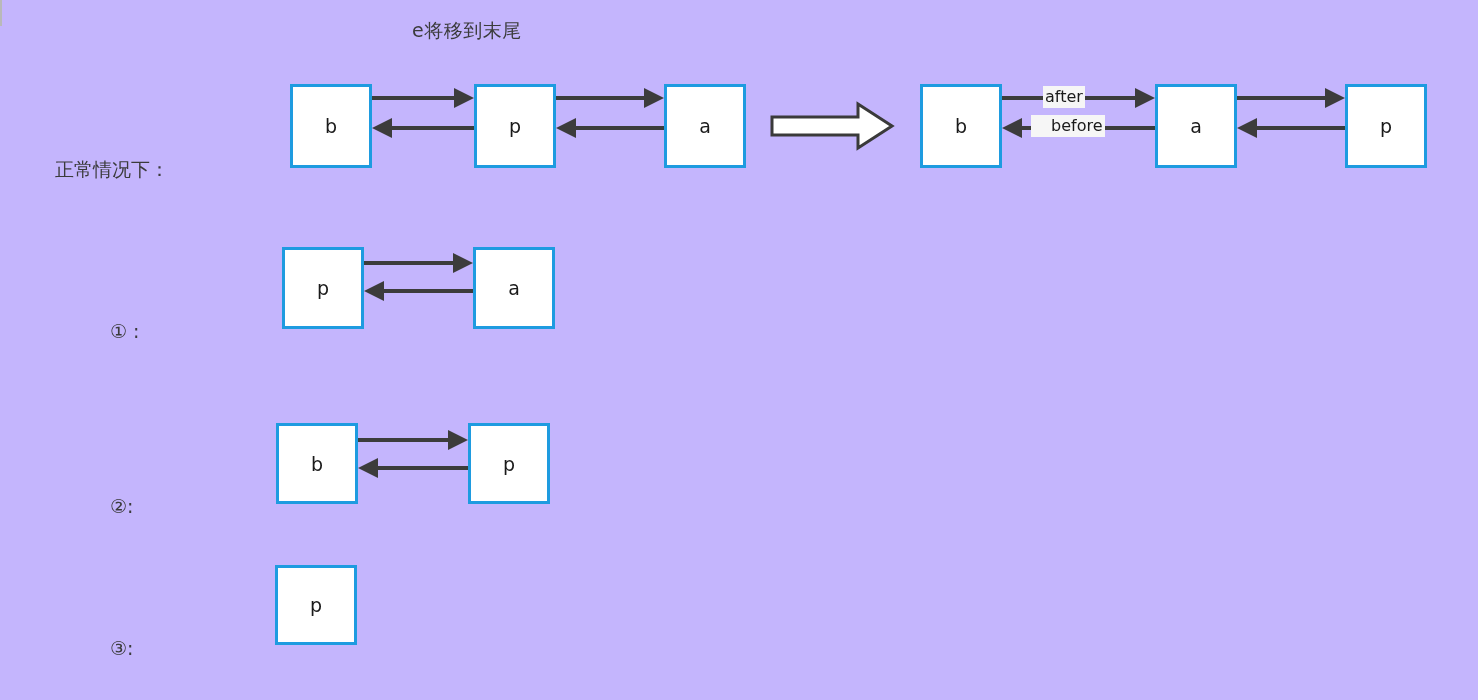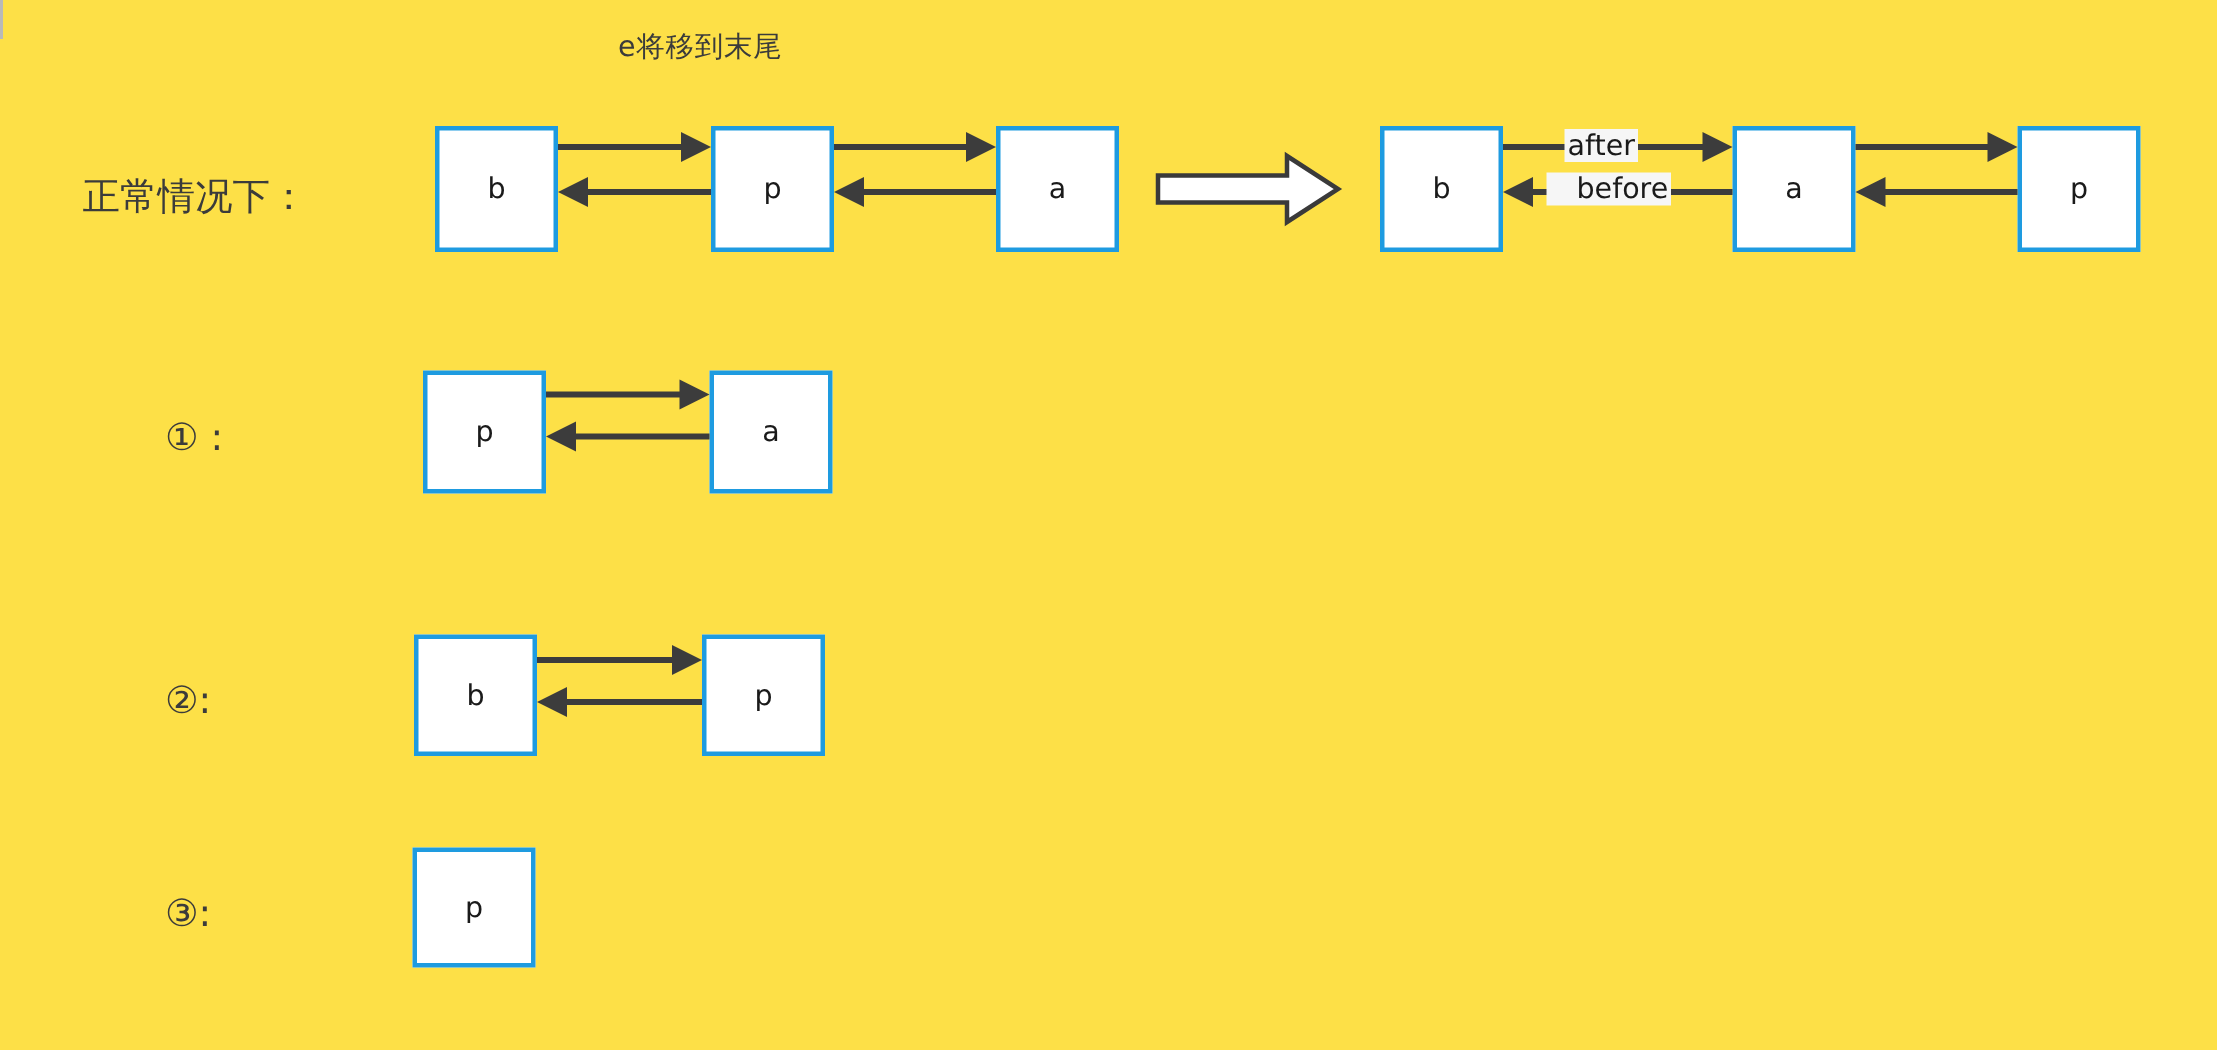--- a/index.html
+++ b/index.html
@@ -7,21 +7,21 @@
     padding: 0;
   }
   body {
     background: #dcdcdc;
     font-family: "DejaVu Sans", "Liberation Sans", sans-serif;
   }
   #canvas {
     position: relative;
     width: 1478px;
     height: 700px;
-    background: #fde047;
+    background: #c4b5fd;
     overflow: hidden;
   }
   
   .edge-line {
     position: absolute;
     left: 0;
     top: 0;
     width: 2px;
     height: 26px;
     background: #b9b9b9;
@@ -30,23 +30,24 @@
     position: absolute;
     left: 412px;
     top: 18px;
     font-size: 19px;
     color: #3b3b3b;
     white-space: nowrap;
     letter-spacing: 0.5px;
   }
   .row-label {
     position: absolute;
-    font-size: 25px;
+    font-size: 19px;
     color: #3b3b3b;
     white-space: nowrap;
+    margin-top: 43px;
   }
   .node {
     position: absolute;
     box-sizing: border-box;
     background: #ffffff;
     border: 3px solid #1e9be0;
     display: flex;
     align-items: center;
     justify-content: center;
     font-size: 19px;
@@ -59,21 +60,21 @@
     display: block;
     overflow: visible;
   }
   .big-arrow {
     position: absolute;
   }
   .edge-label {
     position: absolute;
     background: #f6f6f6;
     color: #1a1a1a;
-    font-size: 19px;
+    font-size: 16px;
     line-height: 22px;
     padding: 0 2px;
     white-space: nowrap;
   }
 </style>
 </head>
 <body>
 
 <div id="canvas">
 

